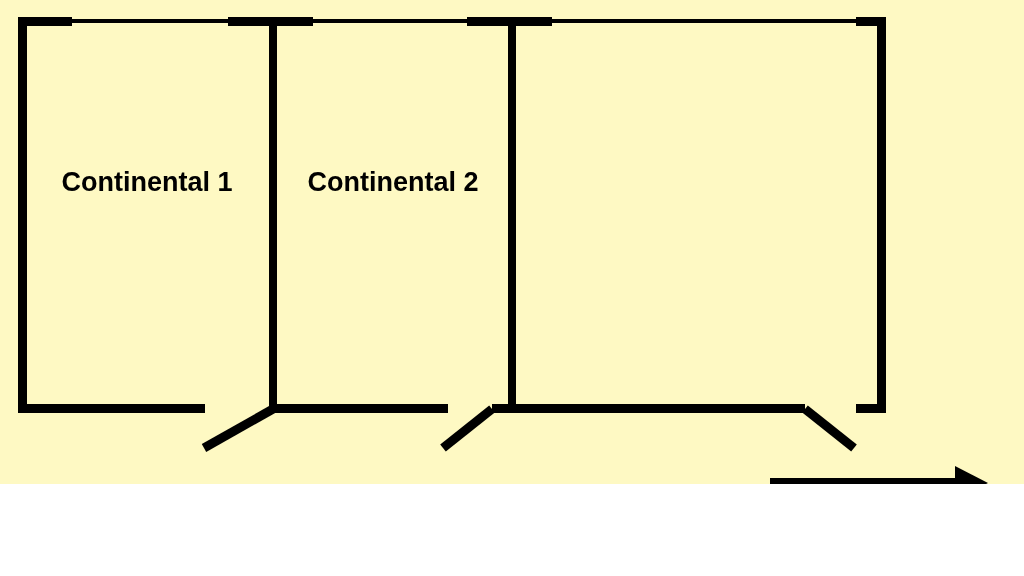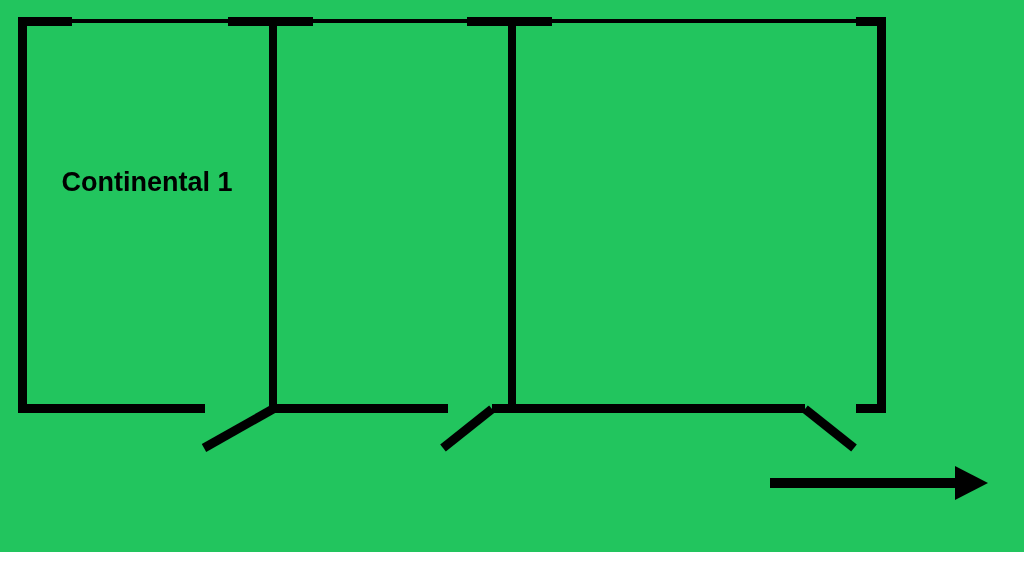--- a/index.html
+++ b/index.html
@@ -7,22 +7,22 @@
     margin: 0;
     padding: 0;
     background: #ffffff;
   }
   body {
     font-family: "Liberation Sans", sans-serif;
   }
   #plan-root {
     position: relative;
     width: 1024px;
-    height: 552px;
-    background: #22c55e;
+    height: 484px;
+    background: #fef9c3;
     overflow: hidden;
     text-decoration: underline;
   }
   #plan-svg {
     position: absolute;
     left: 0;
     top: 0;
     width: 1024px;
     height: 576px;
     display: block;
@@ -90,16 +90,17 @@
 
     <g>
       <rect x="770" y="478" width="188" height="10" fill="#000000"></rect>
       <polygon points="955,466 988,483 955,500" fill="#000000"></polygon>
     </g>
 
   </svg>
 
   <div class="room-label" style="left:147px; top:182px;">Continental 1</div>
 
+  <div class="room-label" style="left:393px; top:182px;">Continental 2</div>
 
 
 
 </div>
 
 </body></html>

